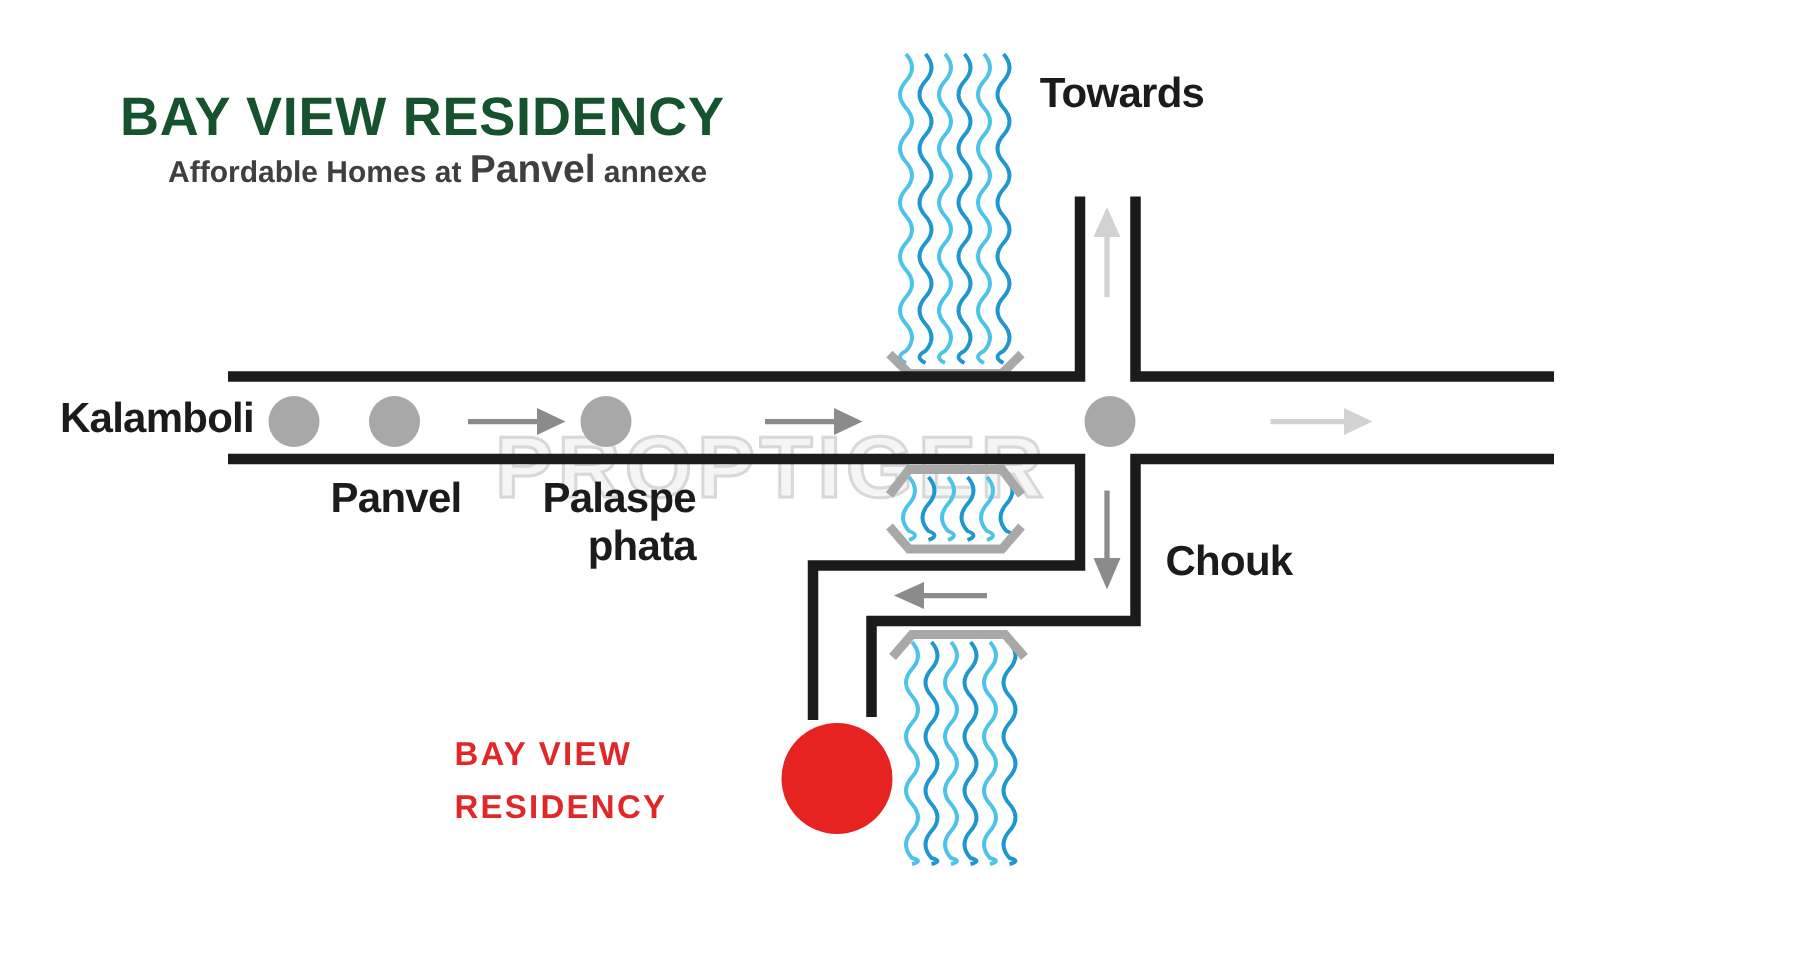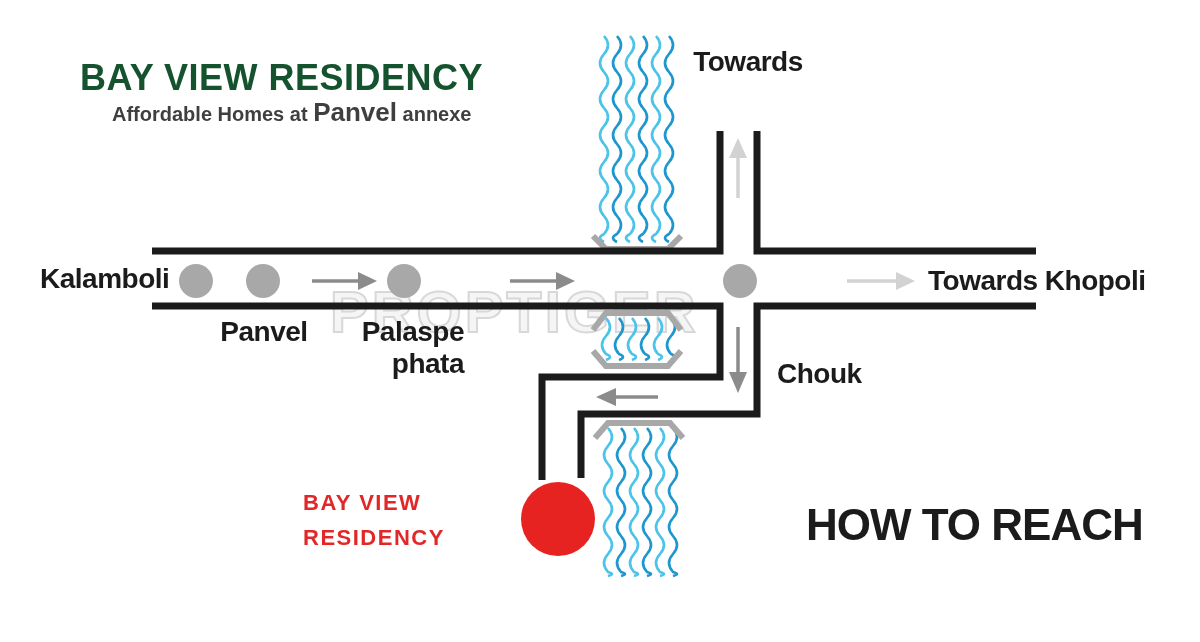--- a/index.html
+++ b/index.html
@@ -132,23 +132,21 @@
 
   <div class="abs map-label lbl-kalamboli">Kalamboli</div>
   <div class="abs map-label lbl-panvel">Panvel</div>
   <div class="abs map-label lbl-palaspe">
     <div>Palaspe</div>
     <div>phata</div>
   </div>
   <div class="abs map-label lbl-karjat">
     <div>Towards</div>
   </div>
-  <div class="abs map-label lbl-khopoli">Towards Khopoli</div>
   <div class="abs map-label lbl-chouk">Chouk</div>
 
   <div class="abs lbl-destination">
     <div>BAY VIEW</div>
     <div>RESIDENCY</div>
   </div>
 
-  <div class="abs lbl-how-to-reach">HOW TO REACH</div>
 
 </div>
 
 </body></html>

